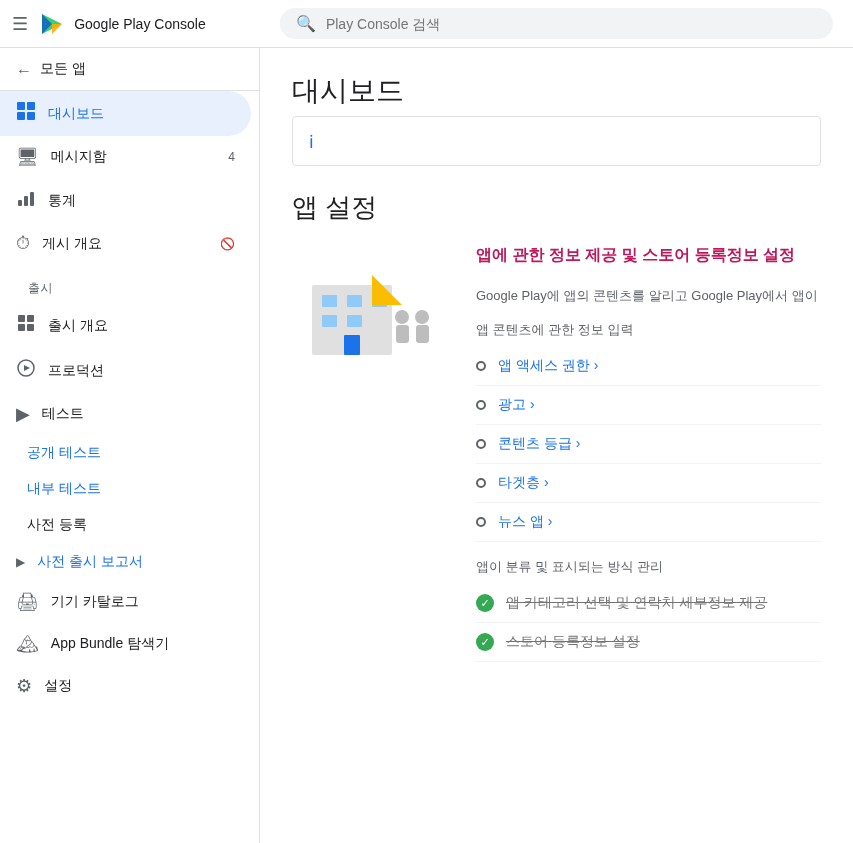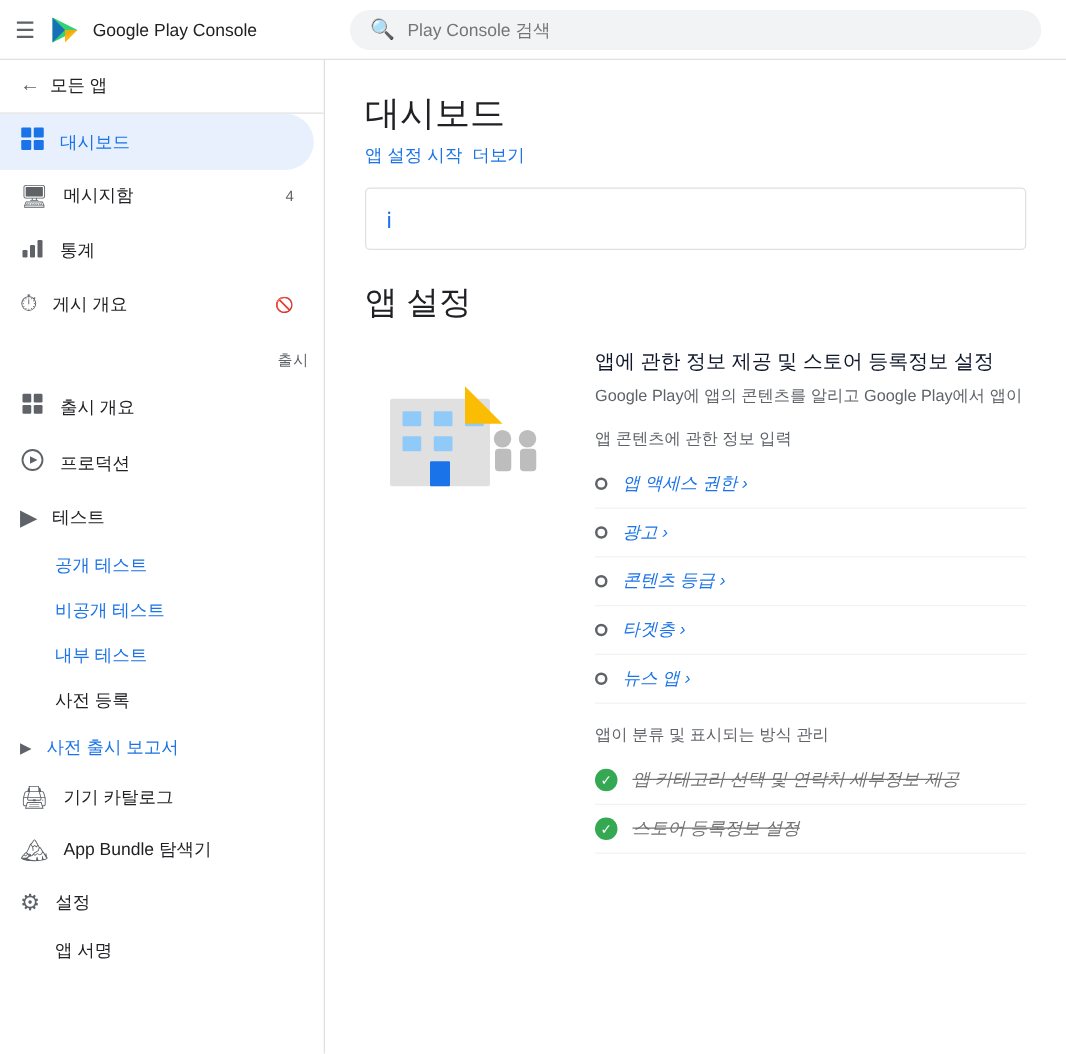--- a/index.html
+++ b/index.html
@@ -109,31 +109,30 @@
     .sidebar-nav-item.active .nav-label { color: #1a73e8; font-weight: 500; }
     .nav-icon { font-size: 18px; color: #5f6368; flex-shrink: 0; }
     .sidebar-nav-item.active .nav-icon { color: #1a73e8; }
     .nav-badge {
       margin-left: auto;
       font-size: 12px;
       color: #5f6368;
     }
 
     .sidebar-section-label {
-      padding: 16px 12px 6px;
+      padding: 16px 28px 6px;
       font-size: 12px;
       color: #5f6368;
       font-weight: 500;
       letter-spacing: 0.5px;
-      text-align: right;
     }
     .sidebar-sub-item {
       display: flex;
       align-items: center;
-      padding: 9px 16px 9px 44px;
+      padding: 9px 16px 9px 27px;
       cursor: pointer;
       color: #1a73e8;
       font-size: 14px;
     }
     .sidebar-sub-item.text-dark { color: #202124; }
 
     .sidebar-item-with-arrow {
       display: flex;
       align-items: center;
       gap: 12px;
@@ -190,23 +189,23 @@
       gap: 24px;
     }
     .app-illustration {
       flex-shrink: 0;
       width: 160px;
       height: 120px;
     }
     .app-setup-content { flex: 1; }
     .setup-heading {
       font-size: 16px;
-      font-weight: 400;
-      color: #0f172a;
-      margin-bottom: 8px;
+      font-weight: 700;
+      color: #be185d;
+      margin-bottom: 21px;
     }
     .setup-desc {
       font-size: 13px;
       color: #5f6368;
       margin-bottom: 16px;
     }
 
     .progress-bar-container {
       display: flex;
       align-items: center;
@@ -252,21 +251,20 @@
       height: 10px;
       border-radius: 50%;
       border: 2px solid #5f6368;
       flex-shrink: 0;
     }
     .checklist-link {
       color: #1a73e8;
       font-size: 14px;
       cursor: pointer;
       text-decoration: none;
-      font-style: italic;
     }
     .checklist-link.strikethrough {
       text-decoration: line-through;
       color: #737373;
     }
     .check-icon {
       width: 18px;
       height: 18px;
       border-radius: 50%;
       background: #34a853;
@@ -370,23 +368,20 @@
 
     <div class="sidebar-nav-item">
       <span class="nav-icon">▶</span>
       <span class="nav-label">테스트</span>
     </div>
 
     <div class="sidebar-sub-item">
       <span>공개 테스트</span>
     </div>
     <div class="sidebar-sub-item">
-      <span>비공개 테스트</span>
-    </div>
-    <div class="sidebar-sub-item">
       <span>내부 테스트</span>
     </div>
     <div class="sidebar-sub-item text-dark">
       <span>사전 등록</span>
     </div>
     <div class="sidebar-item-with-arrow">
       <span class="arrow-icon">▶</span>
       <span style="color:#1a73e8;">사전 출시 보고서</span>
     </div>
 
@@ -398,34 +393,27 @@
     <div class="sidebar-nav-item">
       <span class="nav-icon">🏔</span>
       <span class="nav-label">App Bundle 탐색기</span>
     </div>
 
     <div class="sidebar-nav-item">
       <span class="nav-icon">⚙</span>
       <span class="nav-label">설정</span>
     </div>
 
-    <div class="sidebar-sub-item text-dark">
-      <span>앱 서명</span>
-    </div>
 
   </div>
 
   <div class="main">
 
     <h1 class="page-title">대시보드</h1>
 
-    <div class="page-subtitle">
-      <span class="link-text">앱 설정 시작</span>
-      <span class="link-text">더보기</span>
-    </div>
 
     <div class="info-banner">
       <span class="info-icon">ℹ</span>
     </div>
 
     <h2 class="section-title">앱 설정</h2>
 
     <div class="app-setup-card">
 
       <div class="app-illustration">

